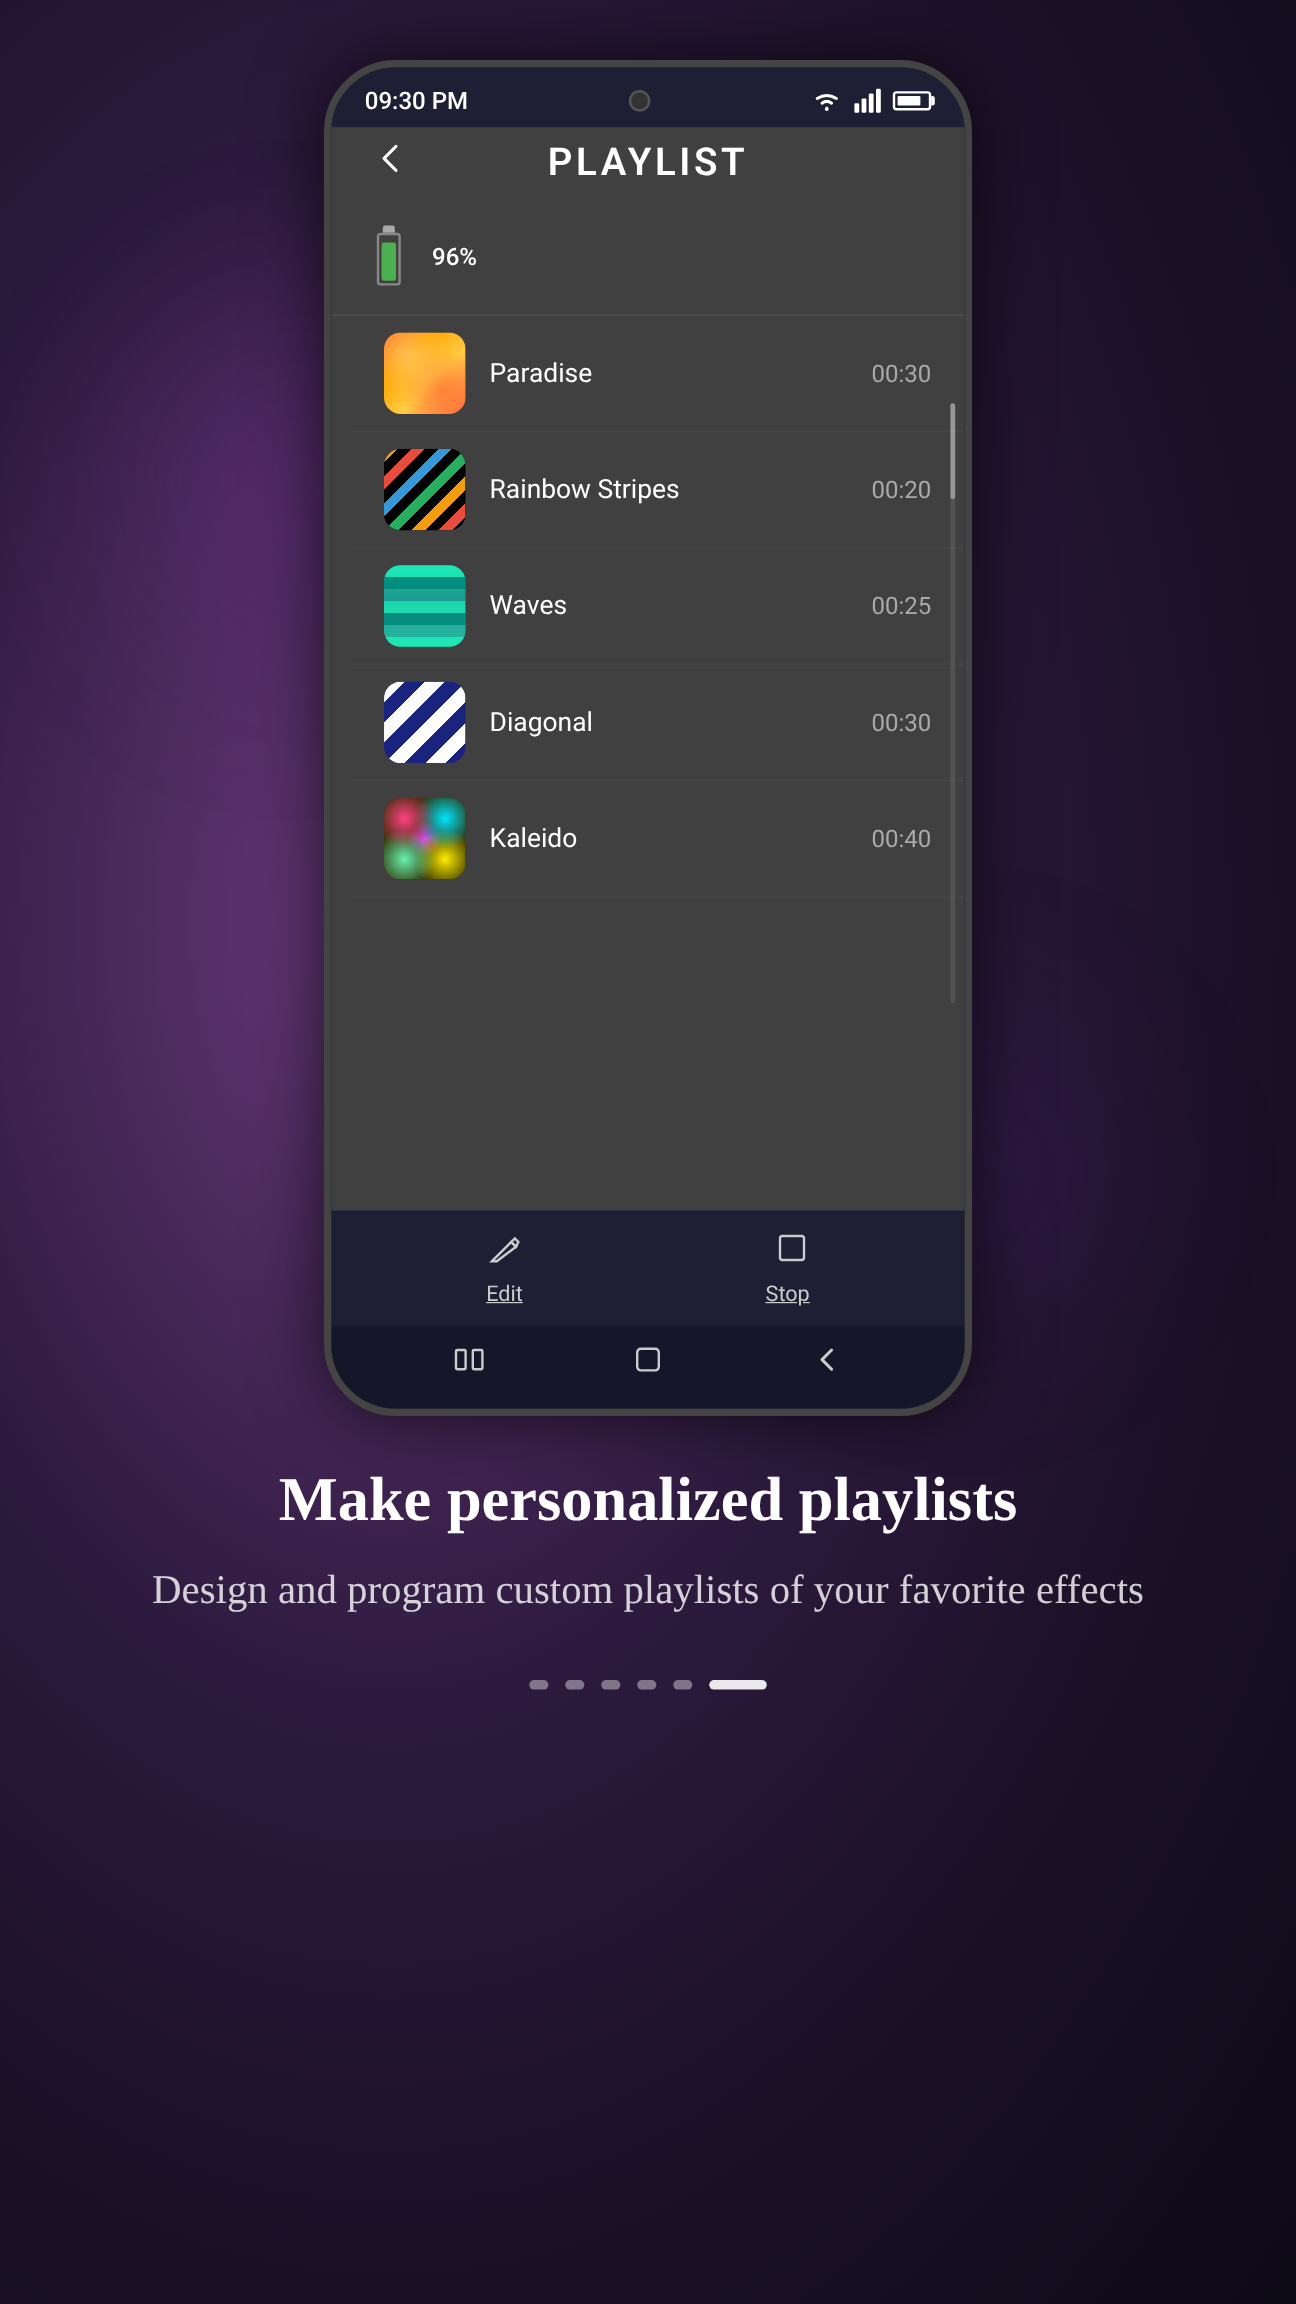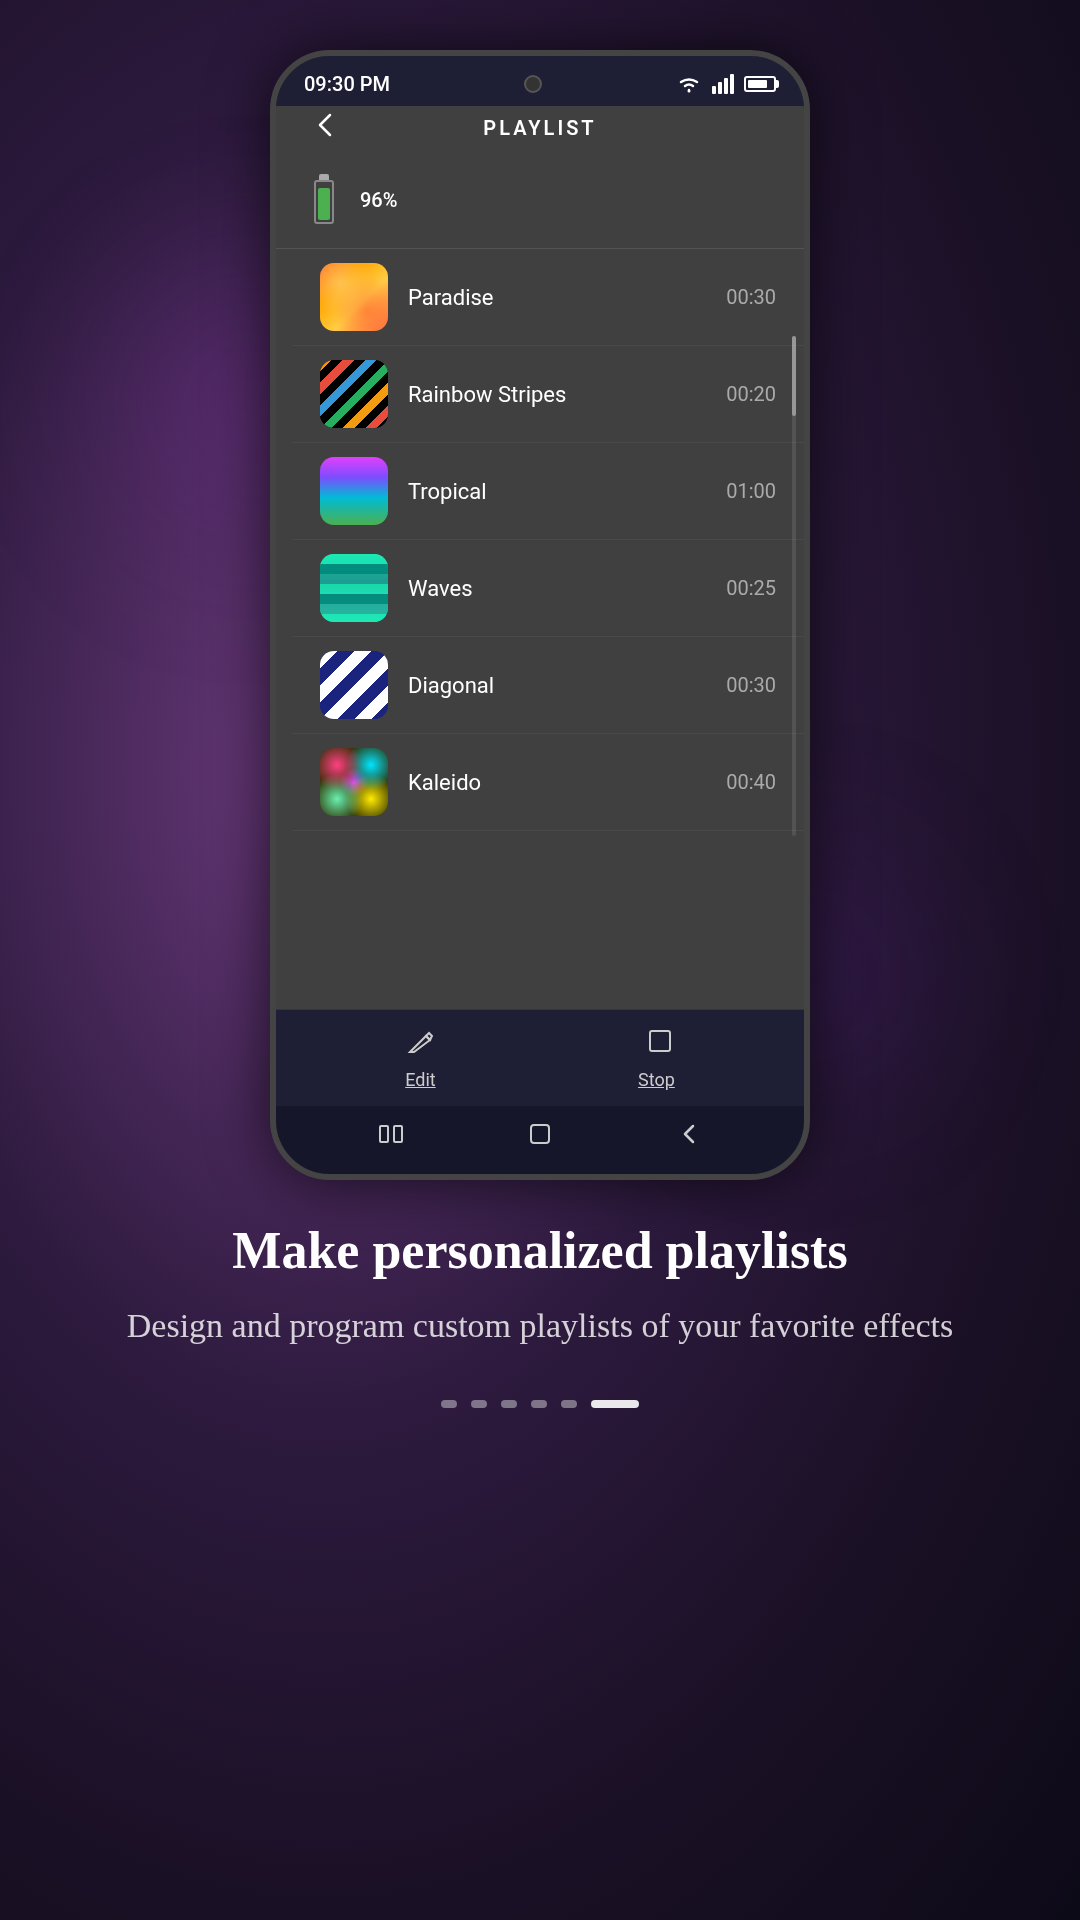--- a/index.html
+++ b/index.html
@@ -149,21 +149,21 @@
       position: absolute;
       left: 28px;
       color: #fff;
       font-size: 26px;
       cursor: pointer;
       padding: 8px;
     }
 
     .header-title {
       color: #fff;
-      font-size: 20px;
+      font-size: 32px;
       font-weight: 600;
       letter-spacing: 3px;
     }
 
     
     .memory-row {
       display: flex;
       align-items: center;
       padding: 10px 28px 18px;
       gap: 16px;
@@ -545,27 +545,20 @@
       <div class="playlist-item">
         <div class="playlist-thumb">
           <div class="thumb-rainbow">
             <div class="thumb-rainbow-stripes"></div>
           </div>
         </div>
         <span class="playlist-name">Rainbow Stripes</span>
         <span class="playlist-duration">00:20</span>
       </div>
 
-      <div class="playlist-item">
-        <div class="playlist-thumb">
-          <div class="thumb-tropical"></div>
-        </div>
-        <span class="playlist-name">Tropical</span>
-        <span class="playlist-duration">01:00</span>
-      </div>
 
       <div class="playlist-item">
         <div class="playlist-thumb">
           <div class="thumb-waves"></div>
         </div>
         <span class="playlist-name">Waves</span>
         <span class="playlist-duration">00:25</span>
       </div>
 
       <div class="playlist-item">

